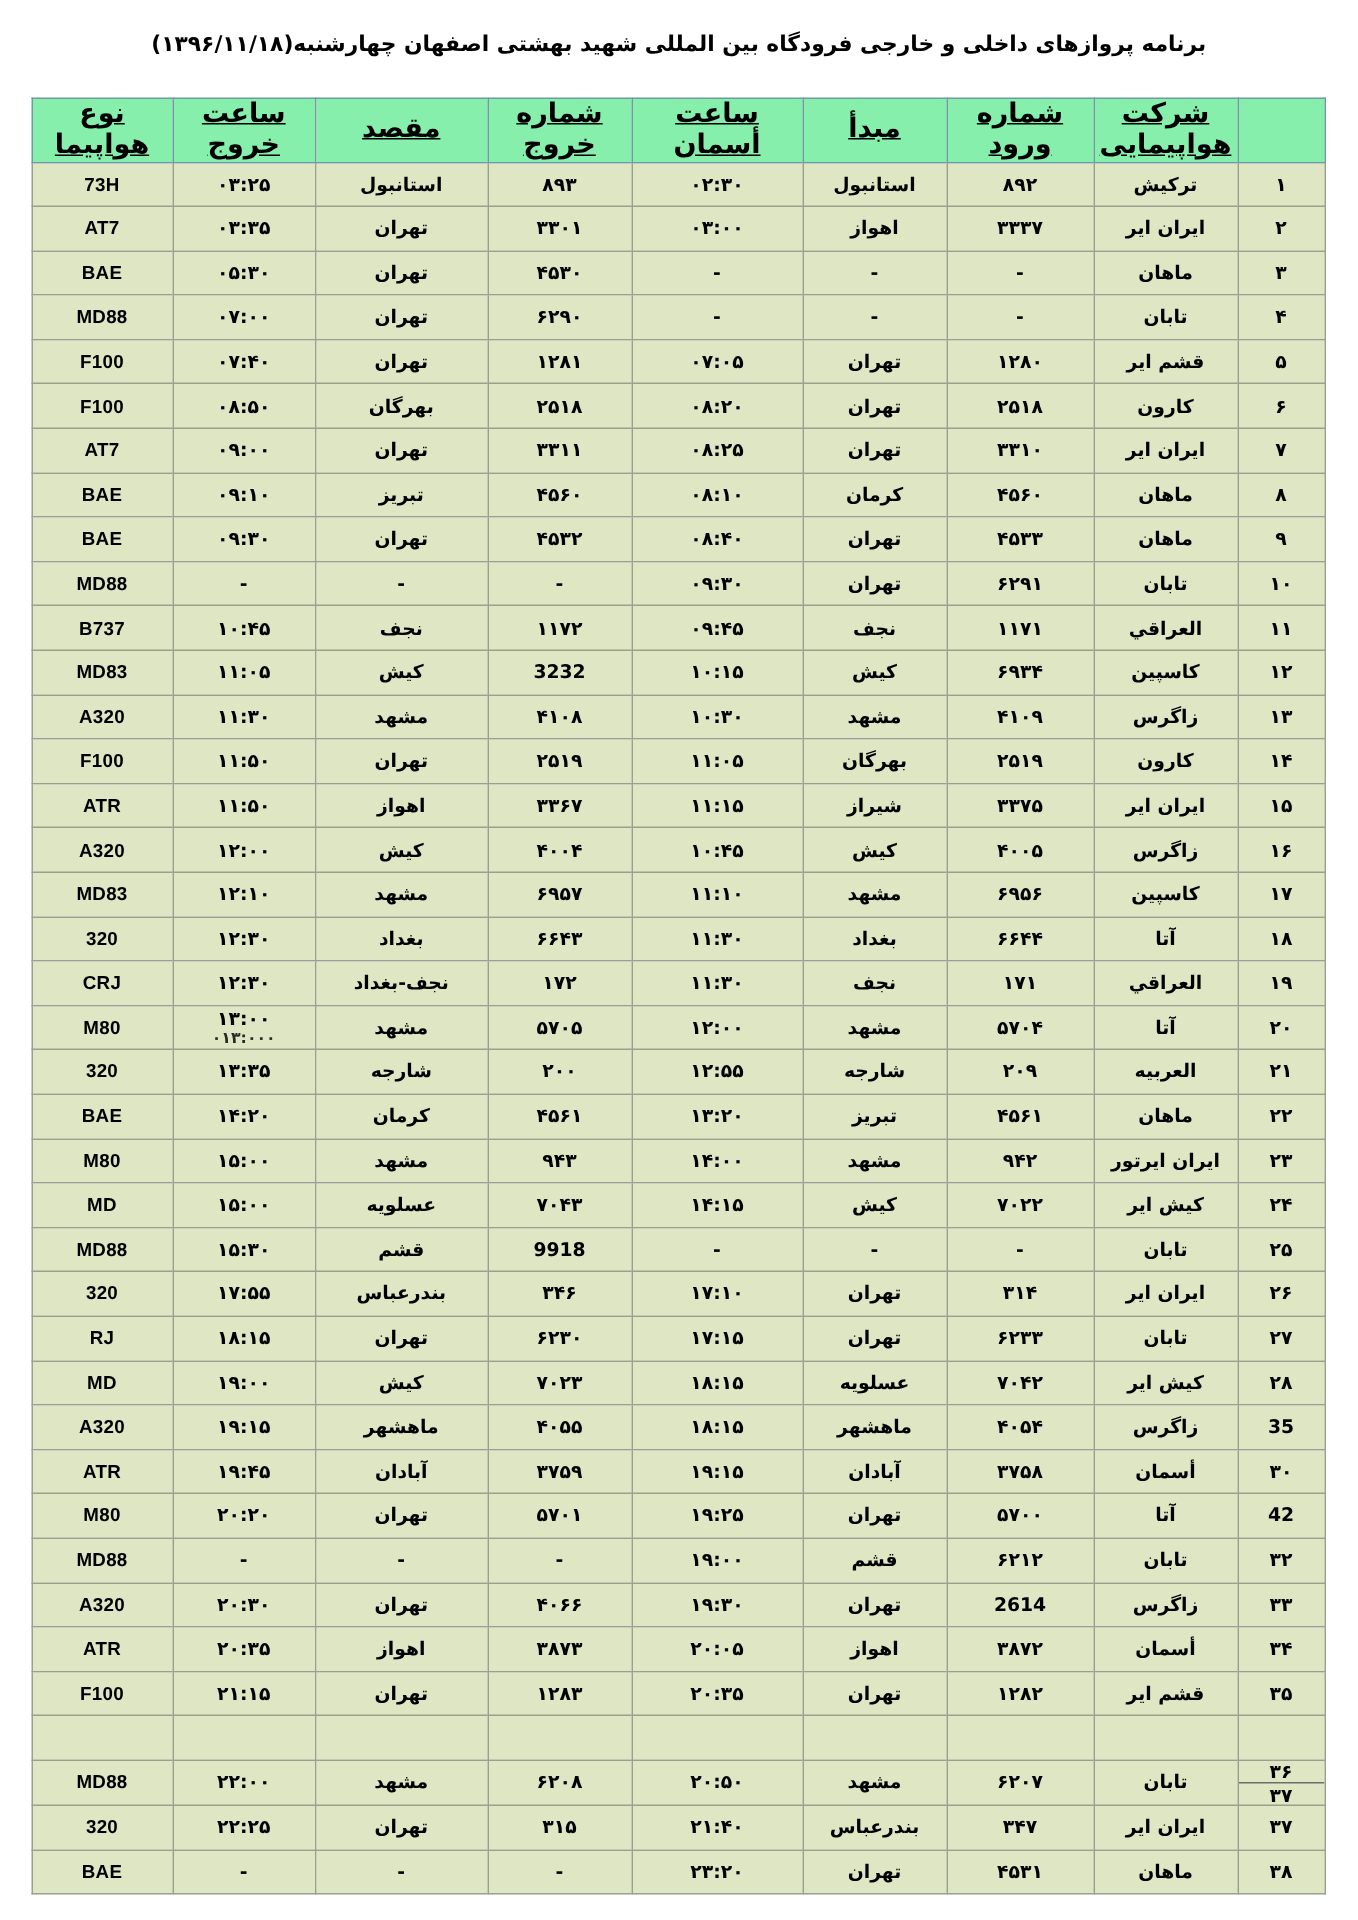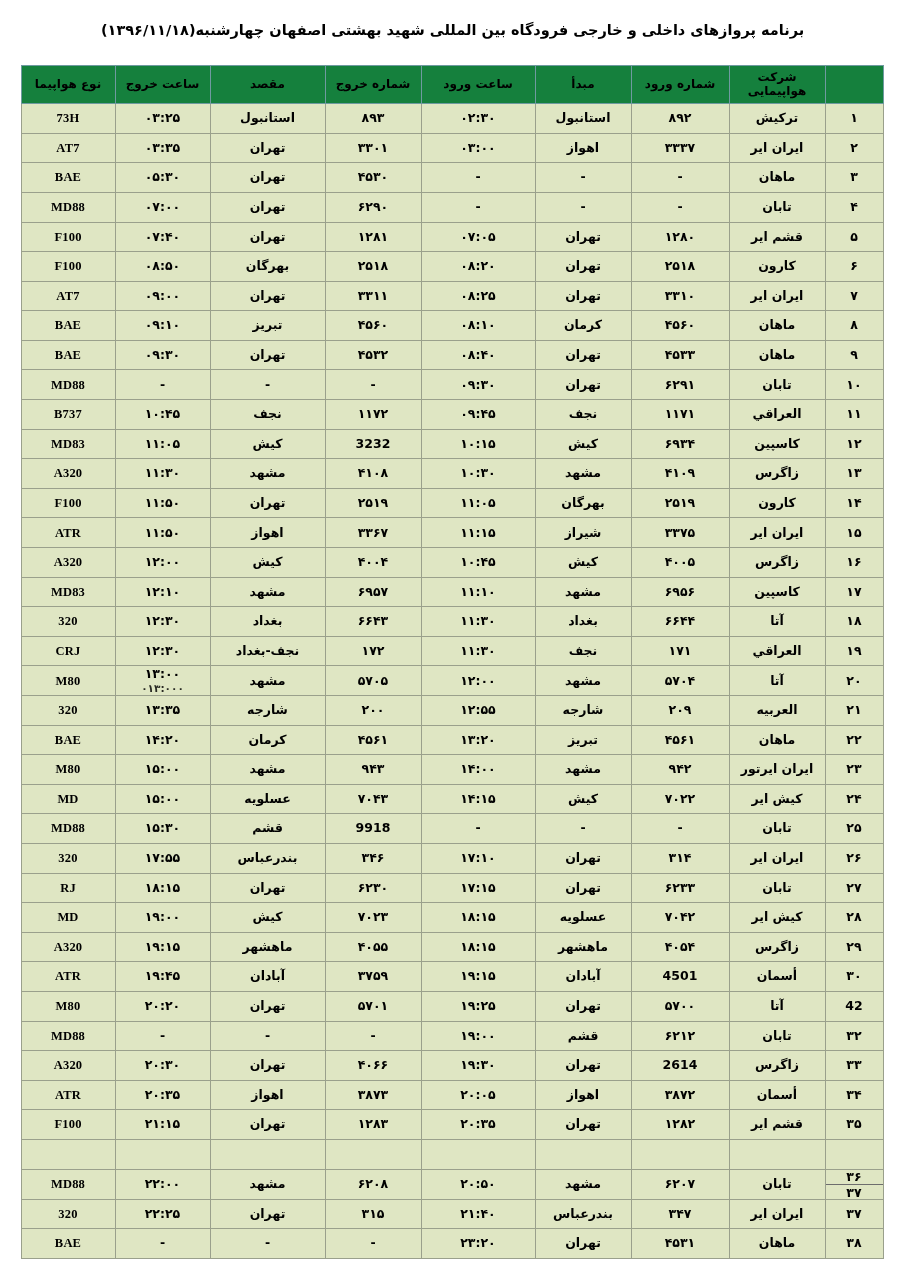--- a/index.html
+++ b/index.html
@@ -48,34 +48,35 @@
     border: 1px solid #9aa08c;
     text-align: center;
     vertical-align: middle;
     font-size: 12.5px;
     font-weight: bold;
     padding: 0;
     line-height: 1.15;
     overflow: hidden;
   }
   table.sched thead th {
-    background: #15803d;
+    background: #86efac;
     height: 37px;
-    font-size: 12px;
+    font-size: 18px;
     border-color: #6f9aa0;
+    text-decoration: underline;
   }
   table.sched tbody td {
     background: #dfe6c3;
     height: 28.6px;
   }
   tr.blank-row td {
     height: 34px;
   }
   td.latin {
-    font-family: Liberation Serif, serif;
+    font-family: Liberation Sans, sans-serif;
     font-size: 12px;
     letter-spacing: .2px;
   }
   td.idx {
     font-size: 12px;
   }
   td.multiline {
     line-height: 1.05;
     font-size: 11.5px;
     margin-left: 20px;
@@ -124,21 +125,21 @@
         <col class="col-dest">
         <col class="col-deptime">
         <col class="col-actype">
       </colgroup>
       <thead>
         <tr>
           <th></th>
           <th>شرکت هواپیمایی</th>
           <th>شماره ورود</th>
           <th>مبدأ</th>
-          <th>ساعت ورود</th>
+          <th>ساعت أسمان</th>
           <th>شماره خروج</th>
           <th>مقصد</th>
           <th>ساعت خروج</th>
           <th>نوع هواپیما</th>
         </tr>
       </thead>
       <tbody id="sched-body">
           <tr>
             <td class="idx">۱</td>
             <td>ترکیش</td>
@@ -441,34 +442,34 @@
             <td>کیش ایر</td>
             <td>۷۰۴۲</td>
             <td>عسلویه</td>
             <td>۱۸:۱۵</td>
             <td>۷۰۲۳</td>
             <td>کیش</td>
             <td>۱۹:۰۰</td>
             <td class="latin">MD</td>
           </tr>
           <tr>
-            <td class="idx">۲۹</td>
+            <td class="idx">35</td>
             <td>زاگرس</td>
             <td>۴۰۵۴</td>
             <td>ماهشهر</td>
             <td>۱۸:۱۵</td>
             <td>۴۰۵۵</td>
             <td>ماهشهر</td>
             <td>۱۹:۱۵</td>
             <td class="latin">A320</td>
           </tr>
           <tr>
             <td class="idx">۳۰</td>
             <td>أسمان</td>
-            <td>4501</td>
+            <td>۳۷۵۸</td>
             <td>آبادان</td>
             <td>۱۹:۱۵</td>
             <td>۳۷۵۹</td>
             <td>آبادان</td>
             <td>۱۹:۴۵</td>
             <td class="latin">ATR</td>
           </tr>
           <tr>
             <td class="idx">42</td>
             <td>آتا</td>

